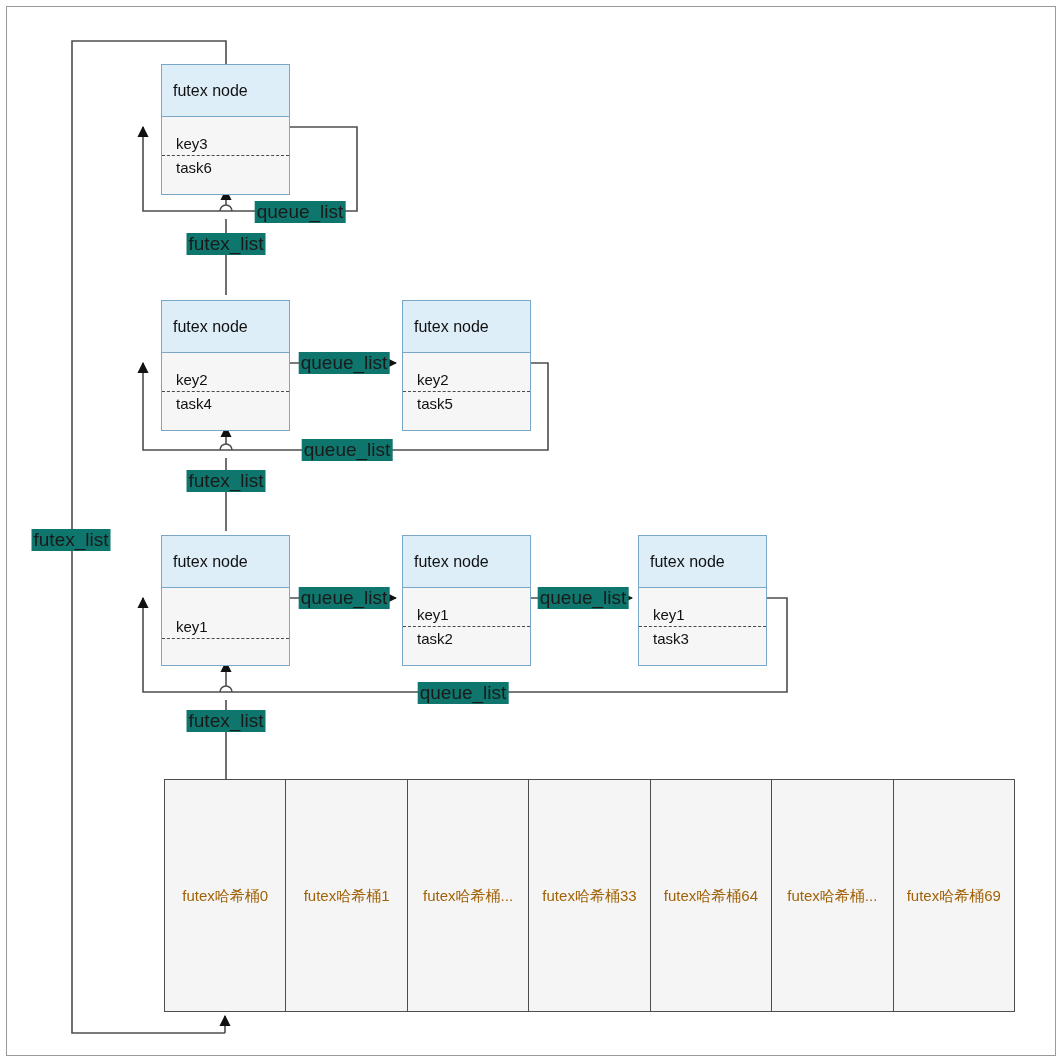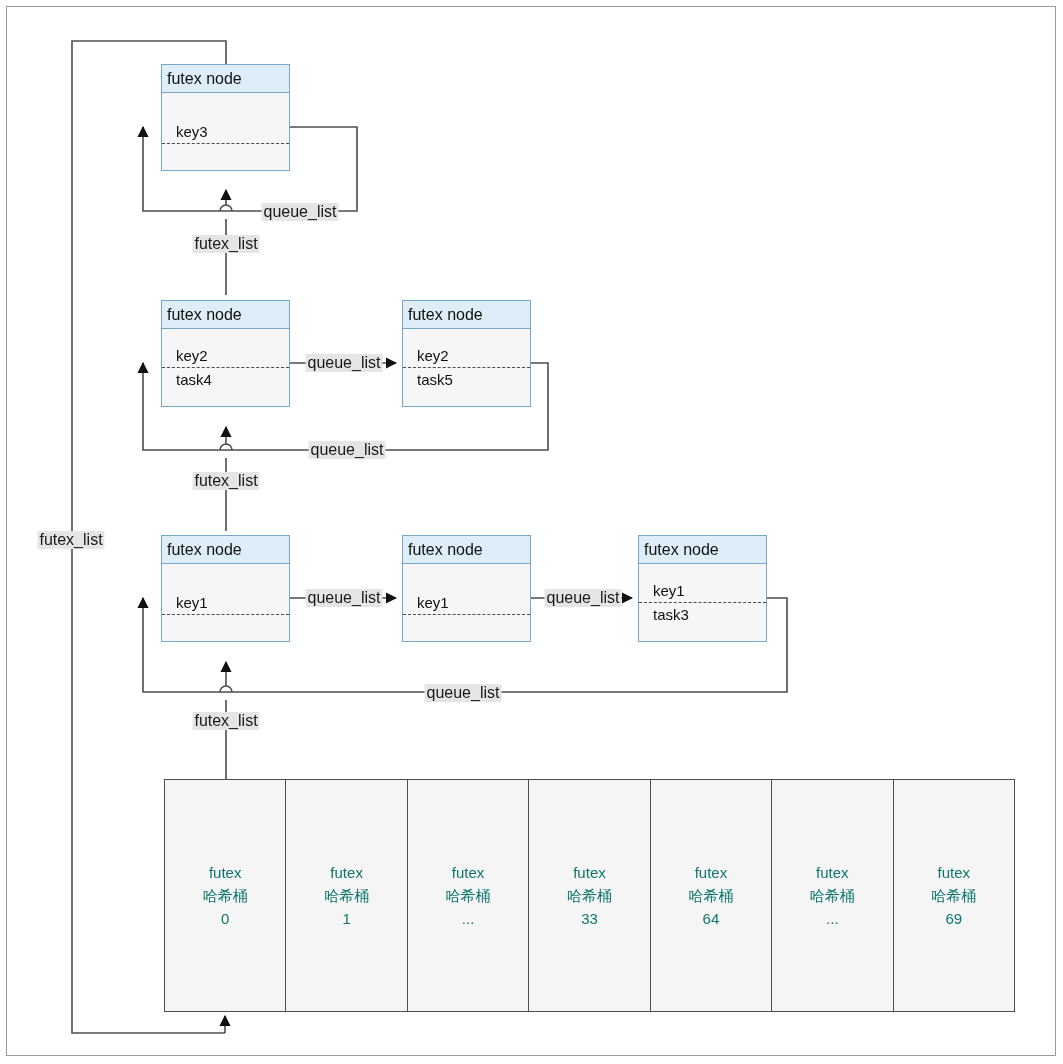--- a/index.html
+++ b/index.html
@@ -24,26 +24,26 @@
   }
   
   .node{
     position:absolute;
     width:129px;
     border:1px solid #7aa7c7;
     box-sizing:border-box;
     background:#f7f7f7;
   }
   .node .node-head{
-    height:28px;
+    height:52px;
     background:#deeef8;
     border-bottom:1px solid #7aa7c7;
     box-sizing:border-box;
     display:flex;align-items:center;
-    padding-left:5px;
+    padding-left:11px;
     font-size:16px;
     color:#101010;
   }
   .node .node-body{
     height:77px;
     box-sizing:border-box;
     background:#f6f6f6;
     display:flex;flex-direction:column;
     justify-content:center;
   }
@@ -66,37 +66,37 @@
     border:1px solid #4d4d4d;
     box-sizing:border-box;
     display:flex;
     background:#f5f5f5;
   }
   .bucket{
     flex:1 1 0;
     border-right:1px solid #4d4d4d;
     box-sizing:border-box;
     display:flex;
-    flex-direction:column;
+    flex-direction:row;
     align-items:center;
     justify-content:center;
     font-size:15px;
     line-height:1.55;
-    color:#0f766e;
+    color:#a16207;
     background:#f5f5f5;
     text-align:center;
   }
   .bucket:last-child{border-right:none;}
   .bucket .bl{display:block;}
   
   .elabel{
     position:absolute;
-    font-size:16px;
+    font-size:19px;
     color:#1a1a1a;
-    background:#e5e5e5;
+    background:#0f766e;
     padding:0 2px;
     white-space:nowrap;
     transform:translate(-50%,-50%);
   }
 </style>
 </head>
 <body>
 
 <div id="canvas">
 
@@ -152,20 +152,21 @@
   <span class="elabel" style="left:583px;top:598px;">queue_list</span>
   <span class="elabel" style="left:463px;top:693px;">queue_list</span>
   <span class="elabel" style="left:226px;top:721px;">futex_list</span>
 
   <span class="elabel" style="left:71px;top:540px;">futex_list</span>
 
   <div class="node" style="left:161px;top:64px;">
     <div class="node-head">futex node</div>
     <div class="node-body">
       <div class="field key">key3</div>
+      <div class="field task">task6</div>
     </div>
   </div>
 
   <div class="node" style="left:161px;top:300px;">
     <div class="node-head">futex node</div>
     <div class="node-body">
       <div class="field key">key2</div>
       <div class="field task">task4</div>
     </div>
   </div>
@@ -182,20 +183,21 @@
     <div class="node-head">futex node</div>
     <div class="node-body">
       <div class="field key">key1</div>
     </div>
   </div>
 
   <div class="node" style="left:402px;top:535px;">
     <div class="node-head">futex node</div>
     <div class="node-body">
       <div class="field key">key1</div>
+      <div class="field task">task2</div>
     </div>
   </div>
 
   <div class="node" style="left:638px;top:535px;">
     <div class="node-head">futex node</div>
     <div class="node-body">
       <div class="field key">key1</div>
       <div class="field task">task3</div>
     </div>
   </div>

